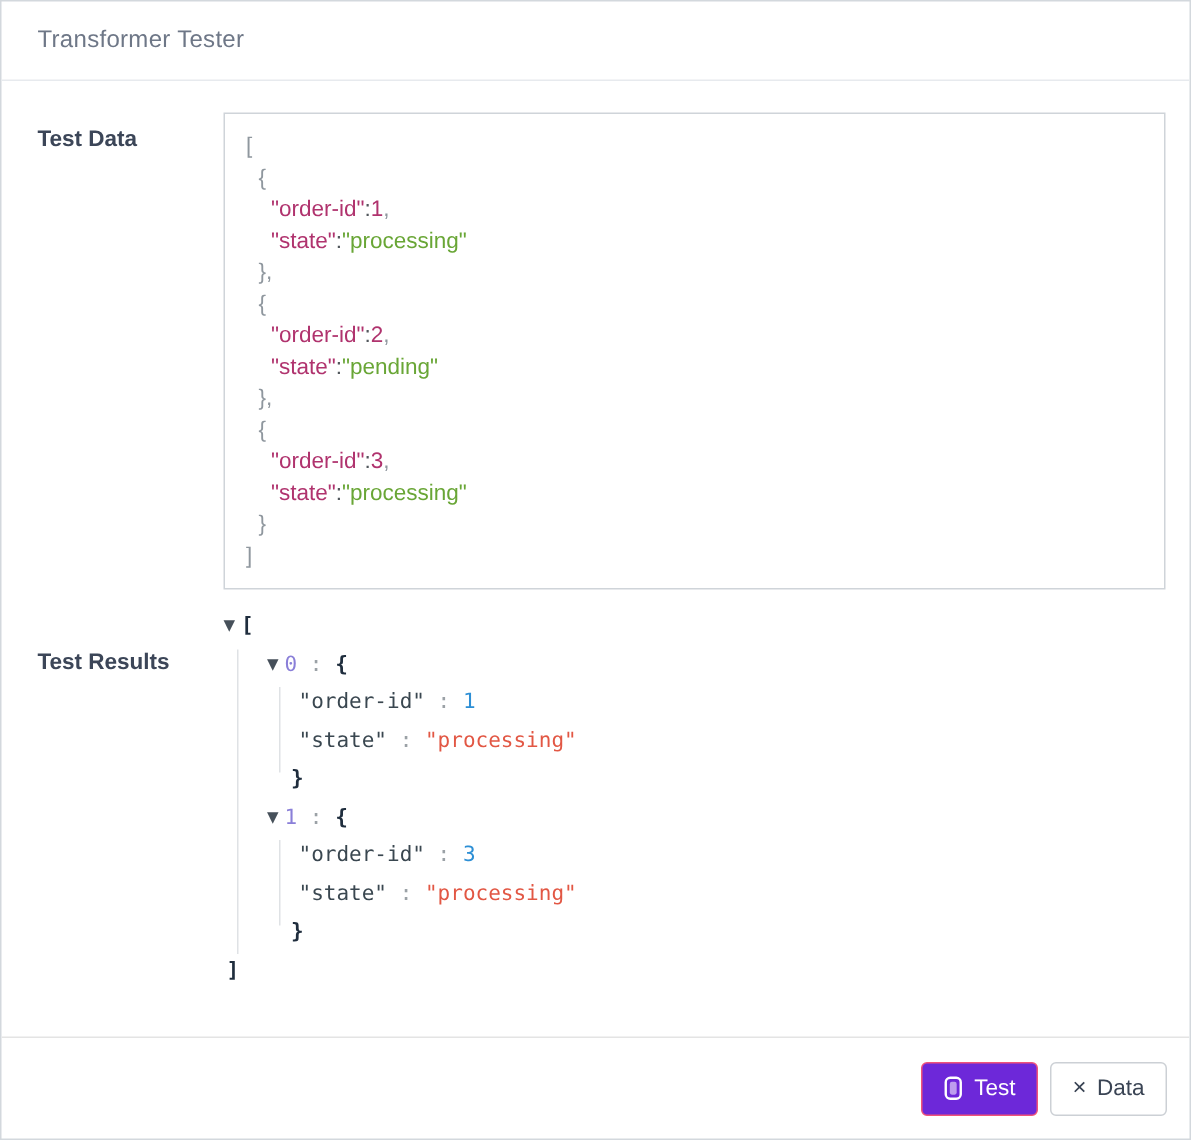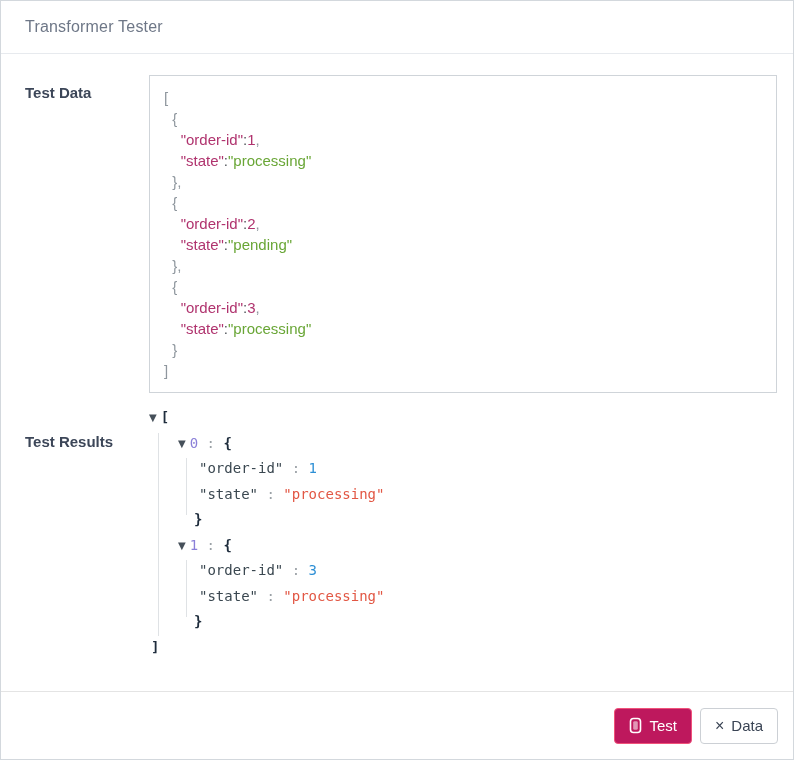--- a/index.html
+++ b/index.html
@@ -78,21 +78,21 @@
     display:flex;align-items:center;justify-content:flex-end;
     gap:8px;padding-right:15px;
   }
   .btn{
     height:36px;box-sizing:border-box;
     display:inline-flex;align-items:center;justify-content:center;
     gap:7px;border-radius:4px;font-size:15px;
     font-family:"Liberation Sans",sans-serif;cursor:pointer;
     padding:0 14px;border:1px solid transparent;
   }
-  .btn-test{background:#be185d;color:#ffffff;border-color:#f0527a;}
+  .btn-test{background:#6d28d9;color:#ffffff;border-color:#f0527a;}
   .btn-close{background:#ffffff;color:#3a4454;border-color:#ccd0d5;}
   .xglyph{font-size:16px;color:#3a4454;line-height:1;}
 </style>
 </head>
 <body>
 
 <div class="dialog">
 
   <div class="hdr">
     <span class="hdr-title">Transformer Tester</span>

